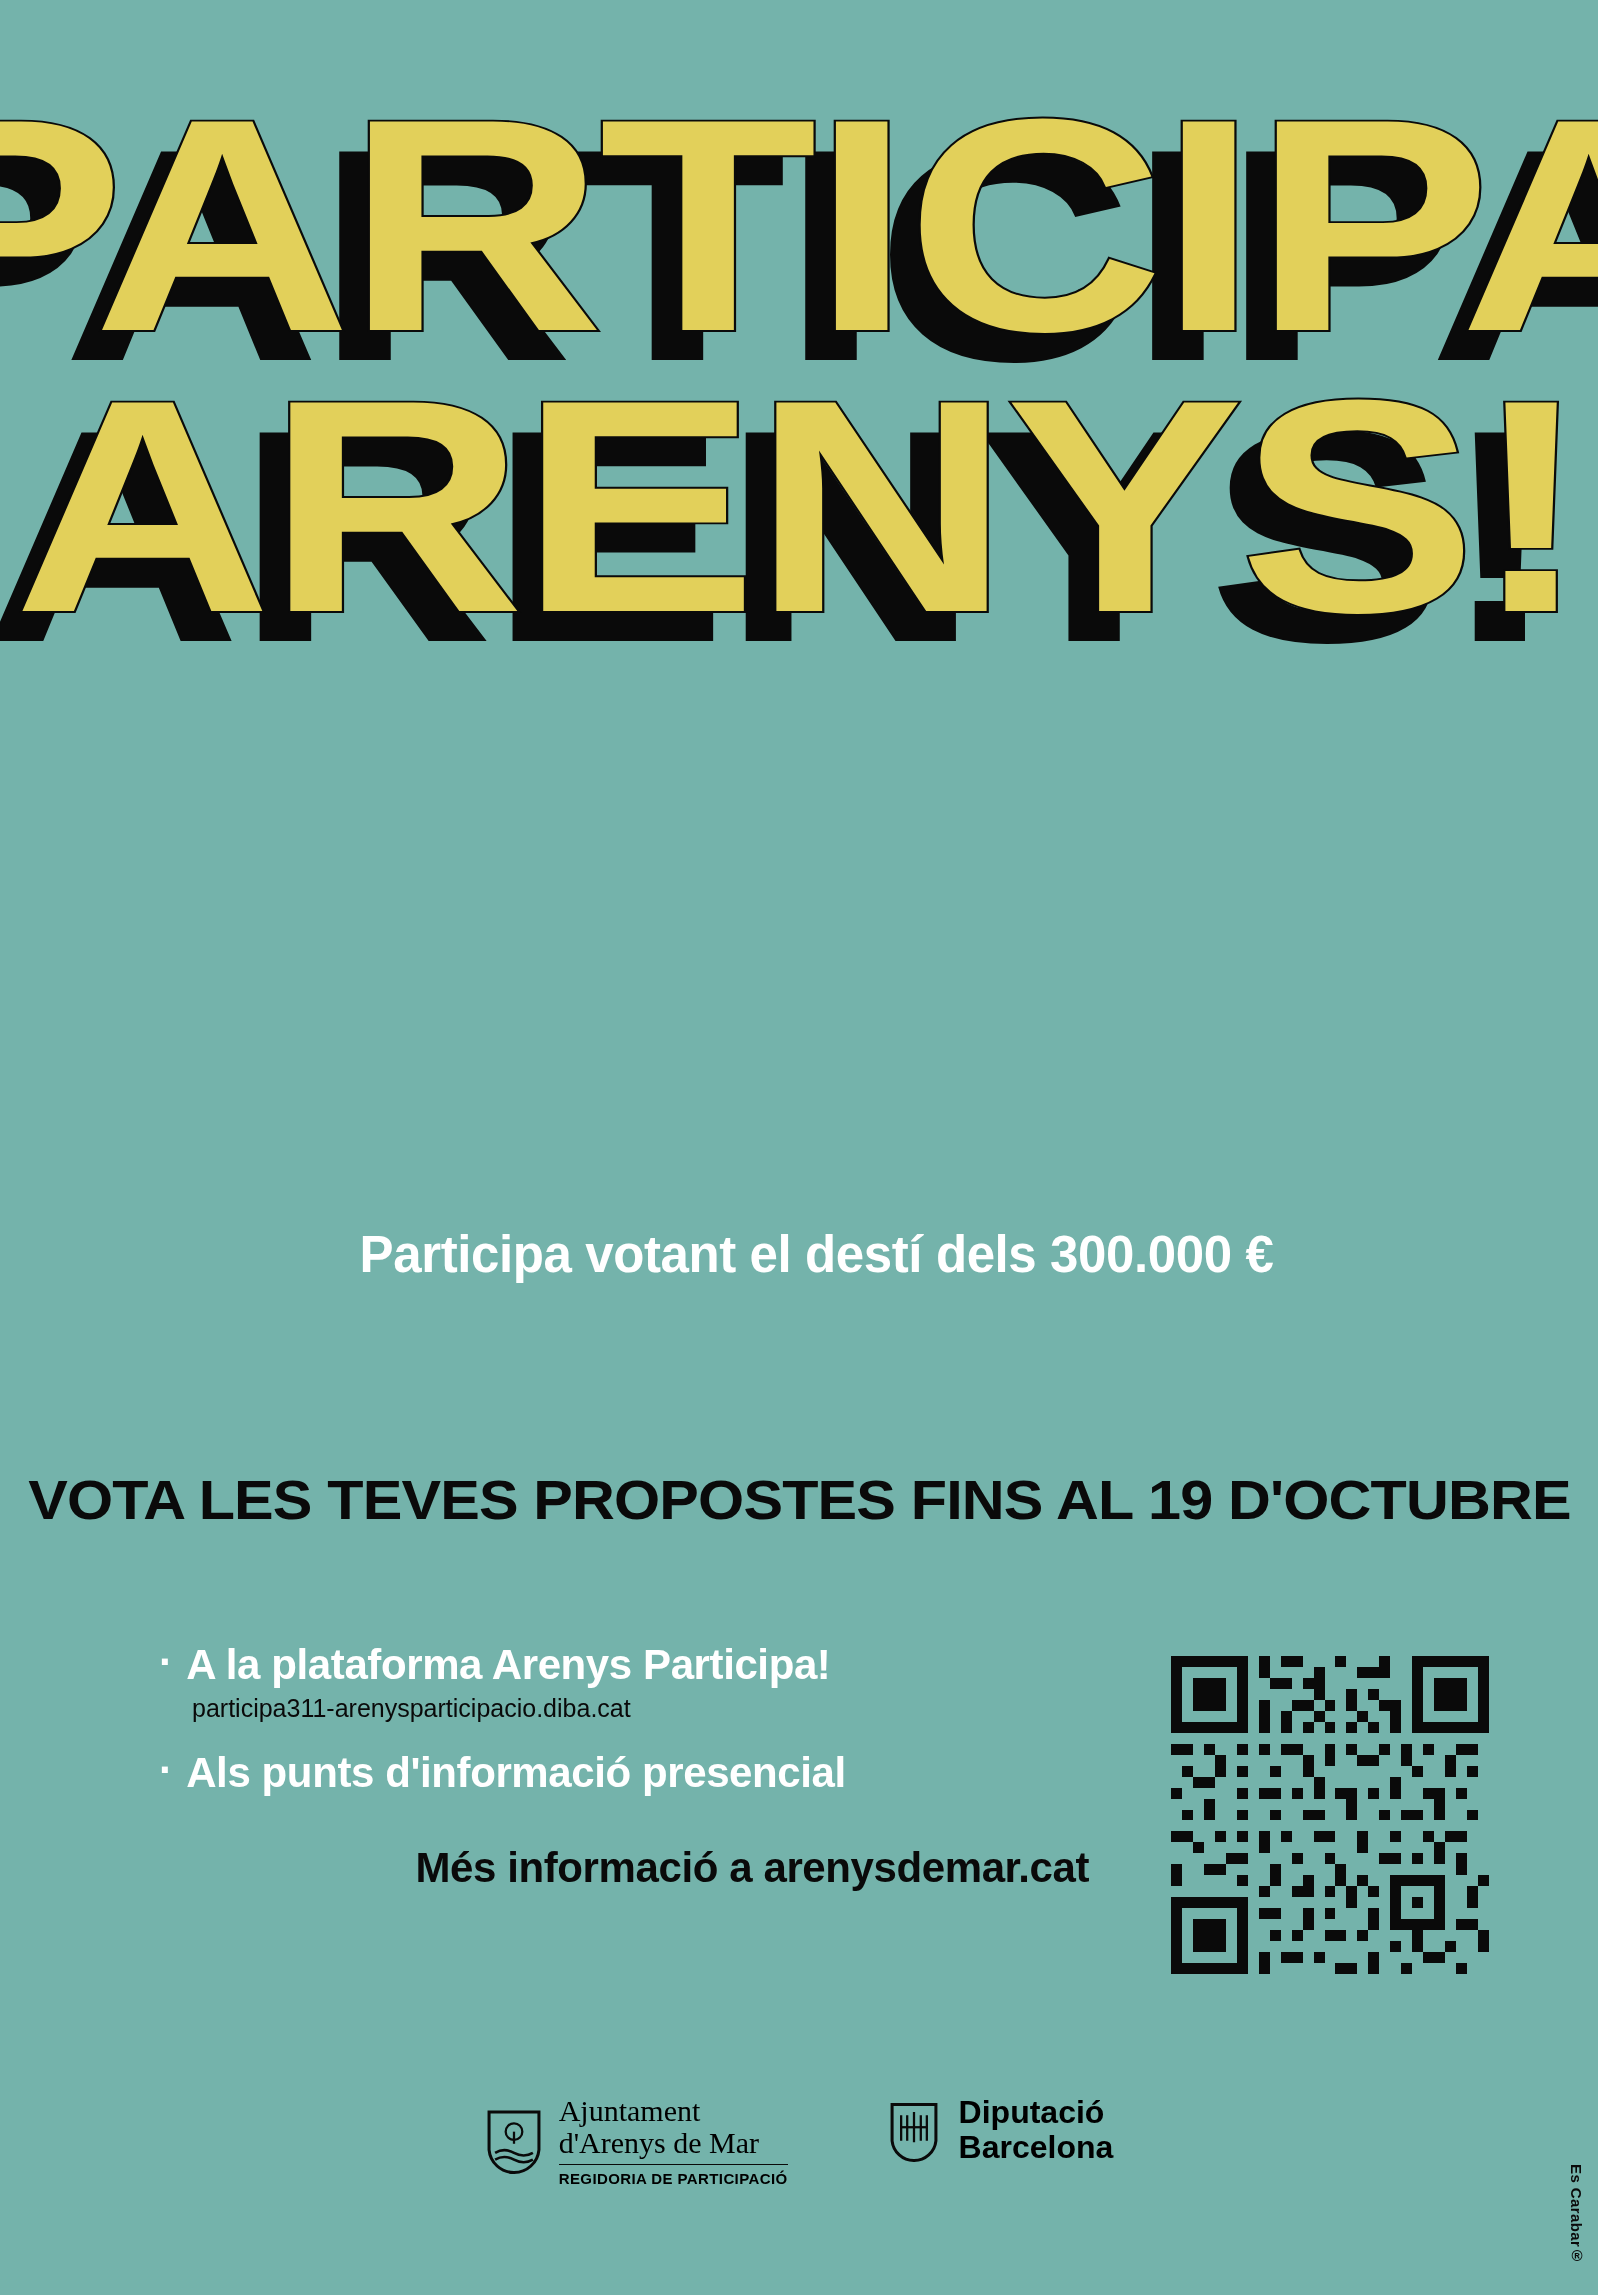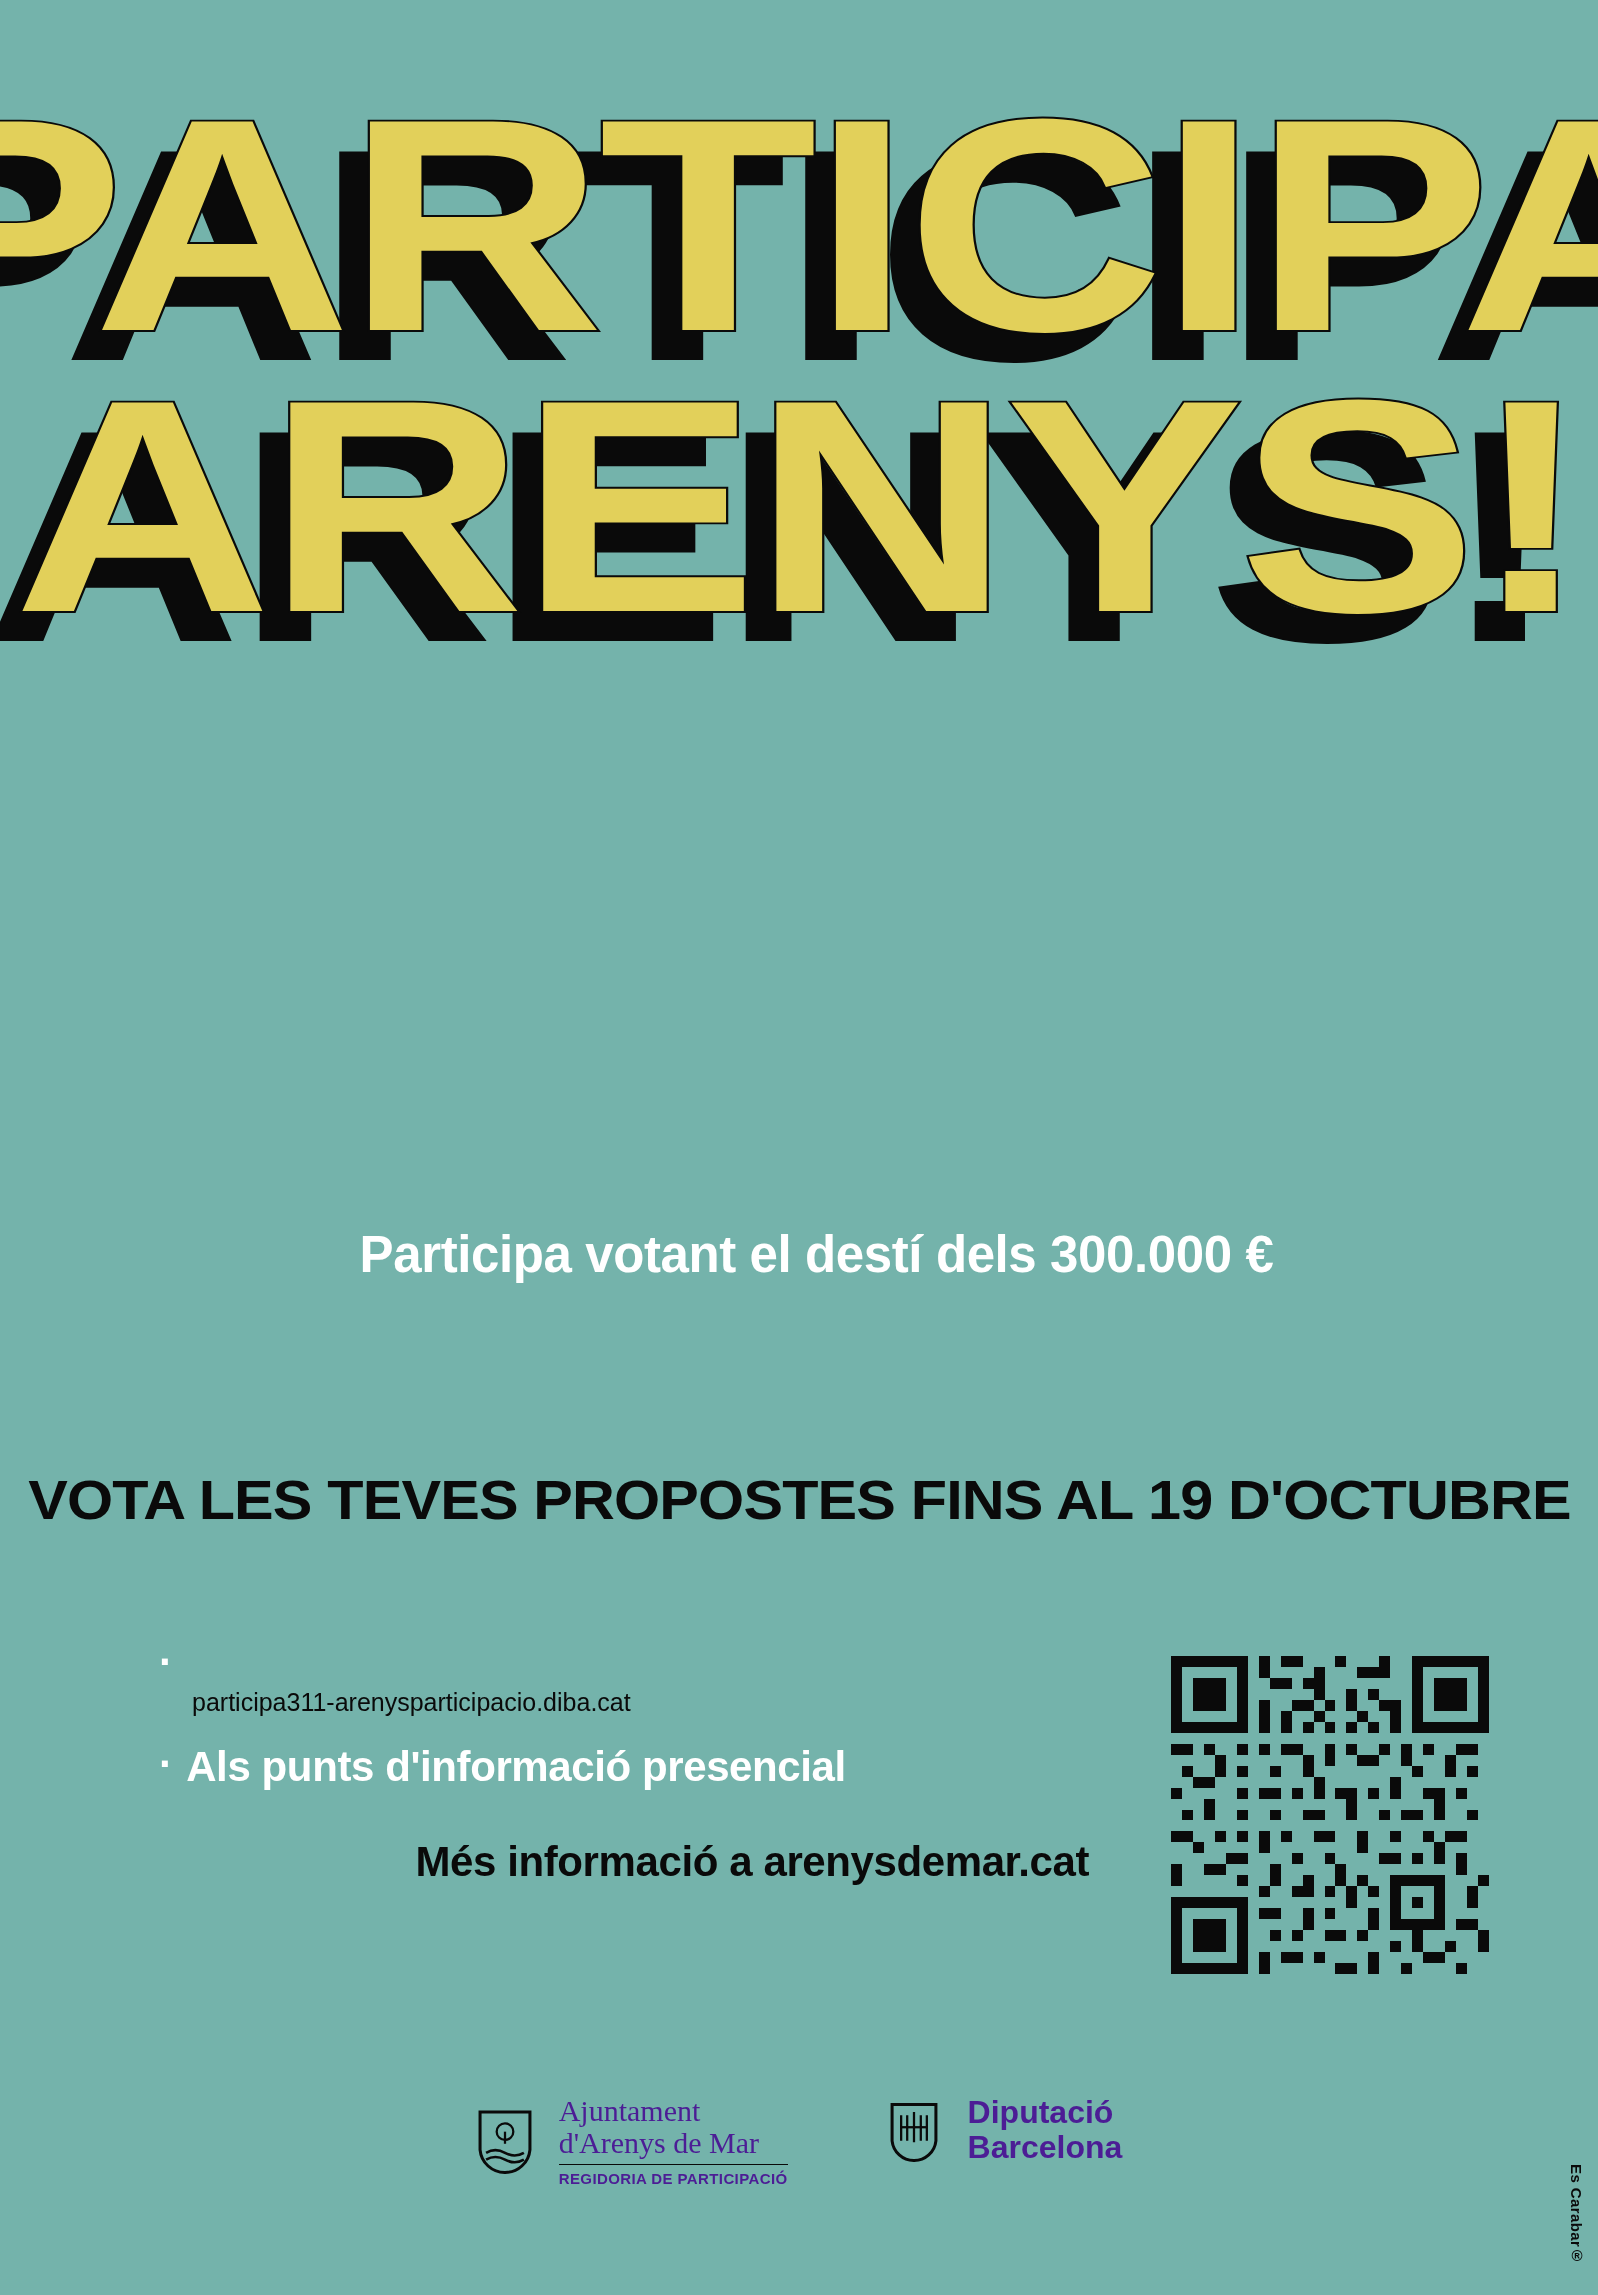--- a/index.html
+++ b/index.html
@@ -149,22 +149,22 @@
     top: 2095px;
     width: 1599px;
     display: flex;
     justify-content: center;
     align-items: flex-start;
     gap: 98px;
   }
   .logo {
     display: flex;
     align-items: center;
-    gap: 26px;
-    color: #4c1d95;
+    gap: 17px;
+    color: #000000;
   }
   .crest {
     width: 56px;
     height: 65px;
   }
   .logo-txt .l1 {
     font-family: "Liberation Serif", serif;
     font-size: 30px;
     line-height: 1.05;
     font-weight: normal;
@@ -218,20 +218,21 @@
 
   <div class="subtitle">
     <div>Participa votant el destí dels 300.000 €</div>
   </div>
 
   <div class="deadline">VOTA LES TEVES PROPOSTES FINS AL 19 D'OCTUBRE</div>
 
   <div class="info">
     <div class="bullet">
       <span class="dot">·</span>
+      <span>A la plataforma Arenys Participa!</span>
     </div>
     <div class="url">participa311-arenysparticipacio.diba.cat</div>
     <div class="bullet bullet2">
       <span class="dot">·</span>
       <span>Als punts d'informació presencial</span>
     </div>
     <div class="more">Més informació a arenysdemar.cat</div>
   </div>
 
   <div class="qr">

